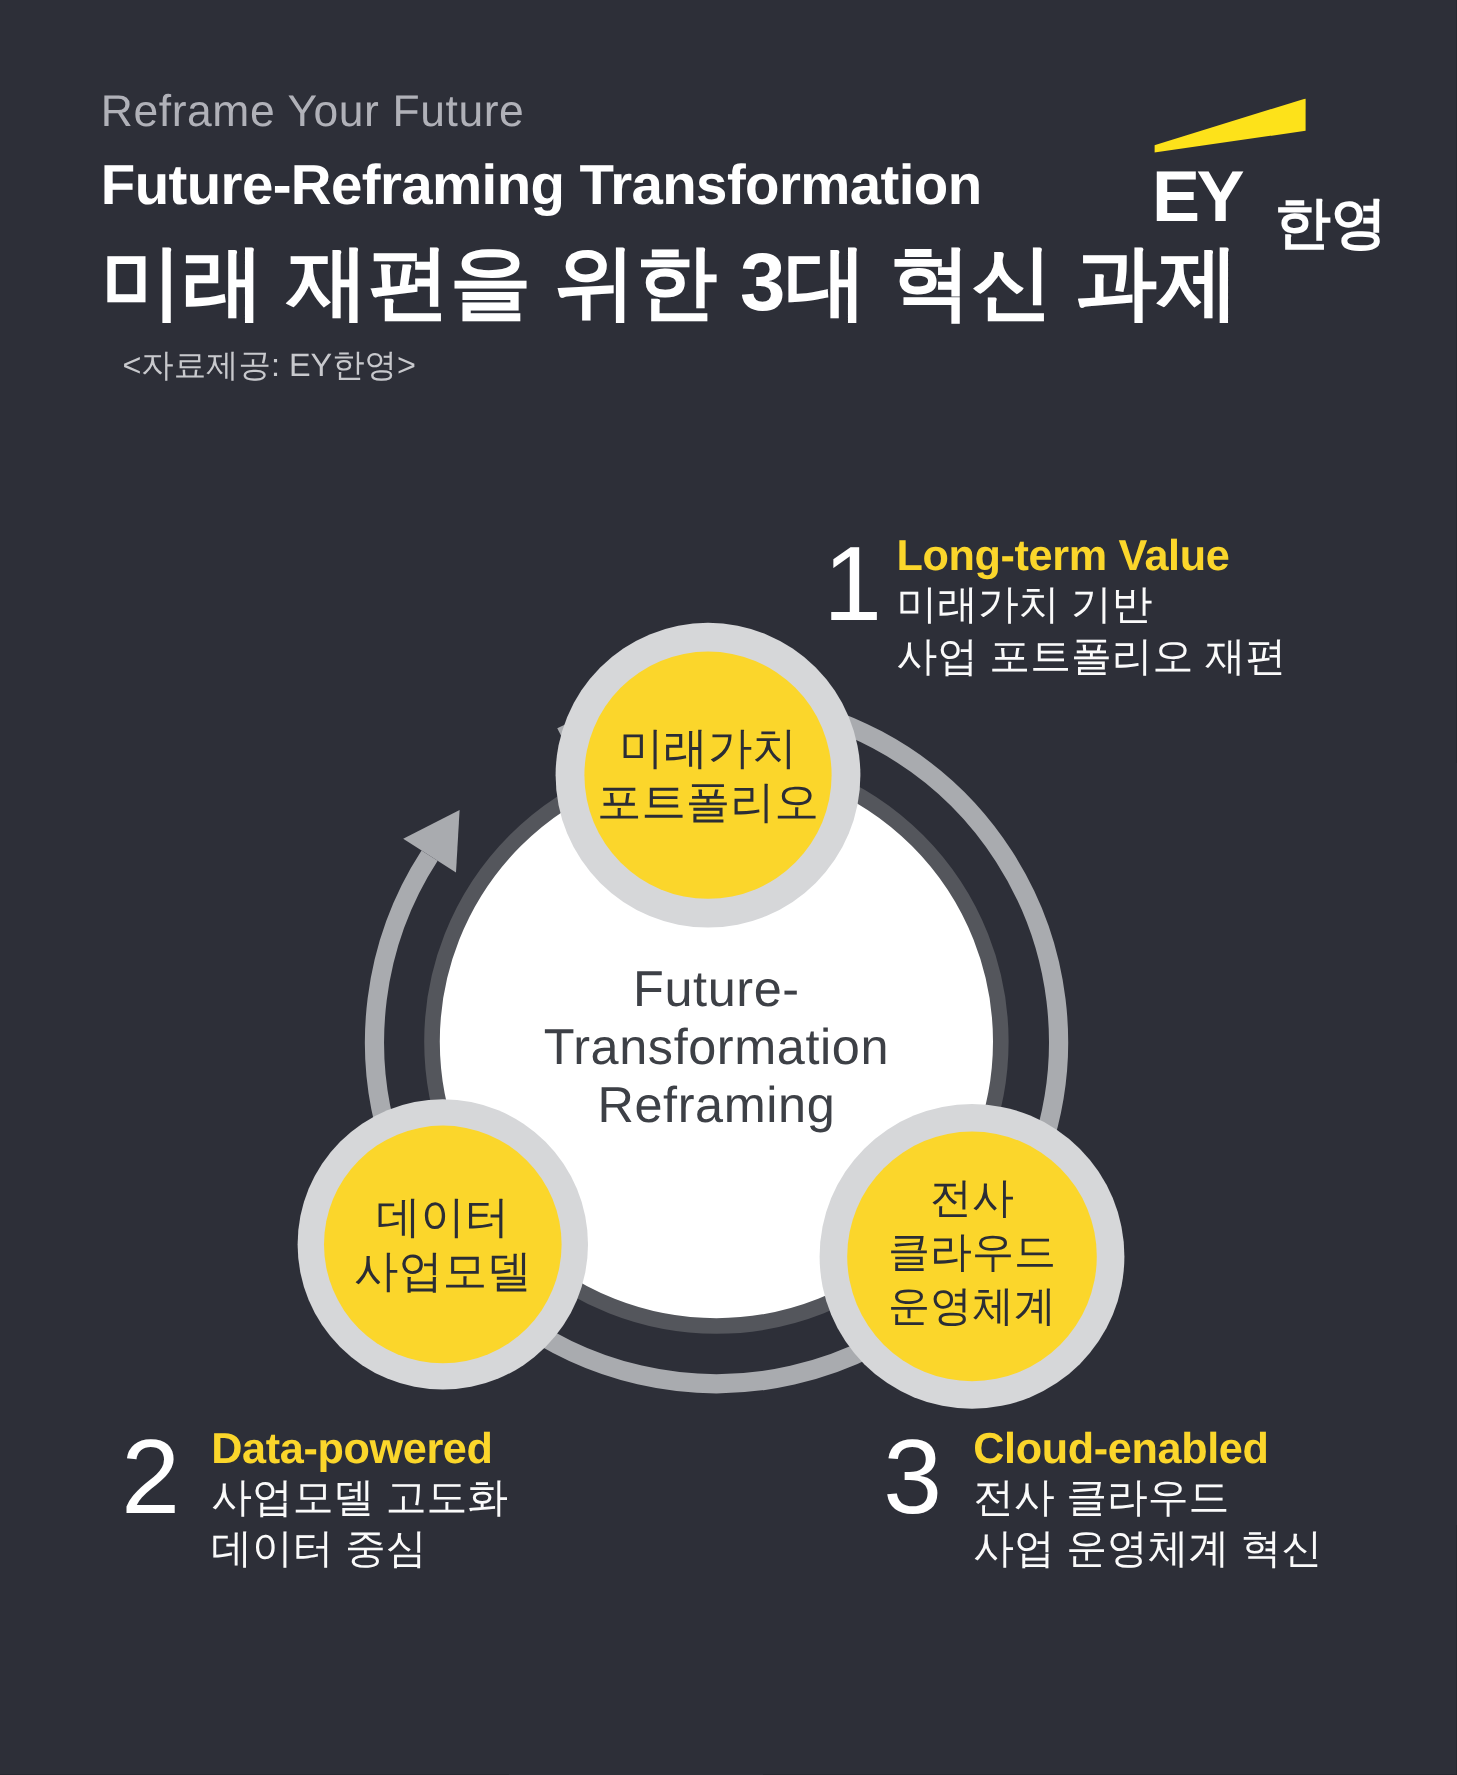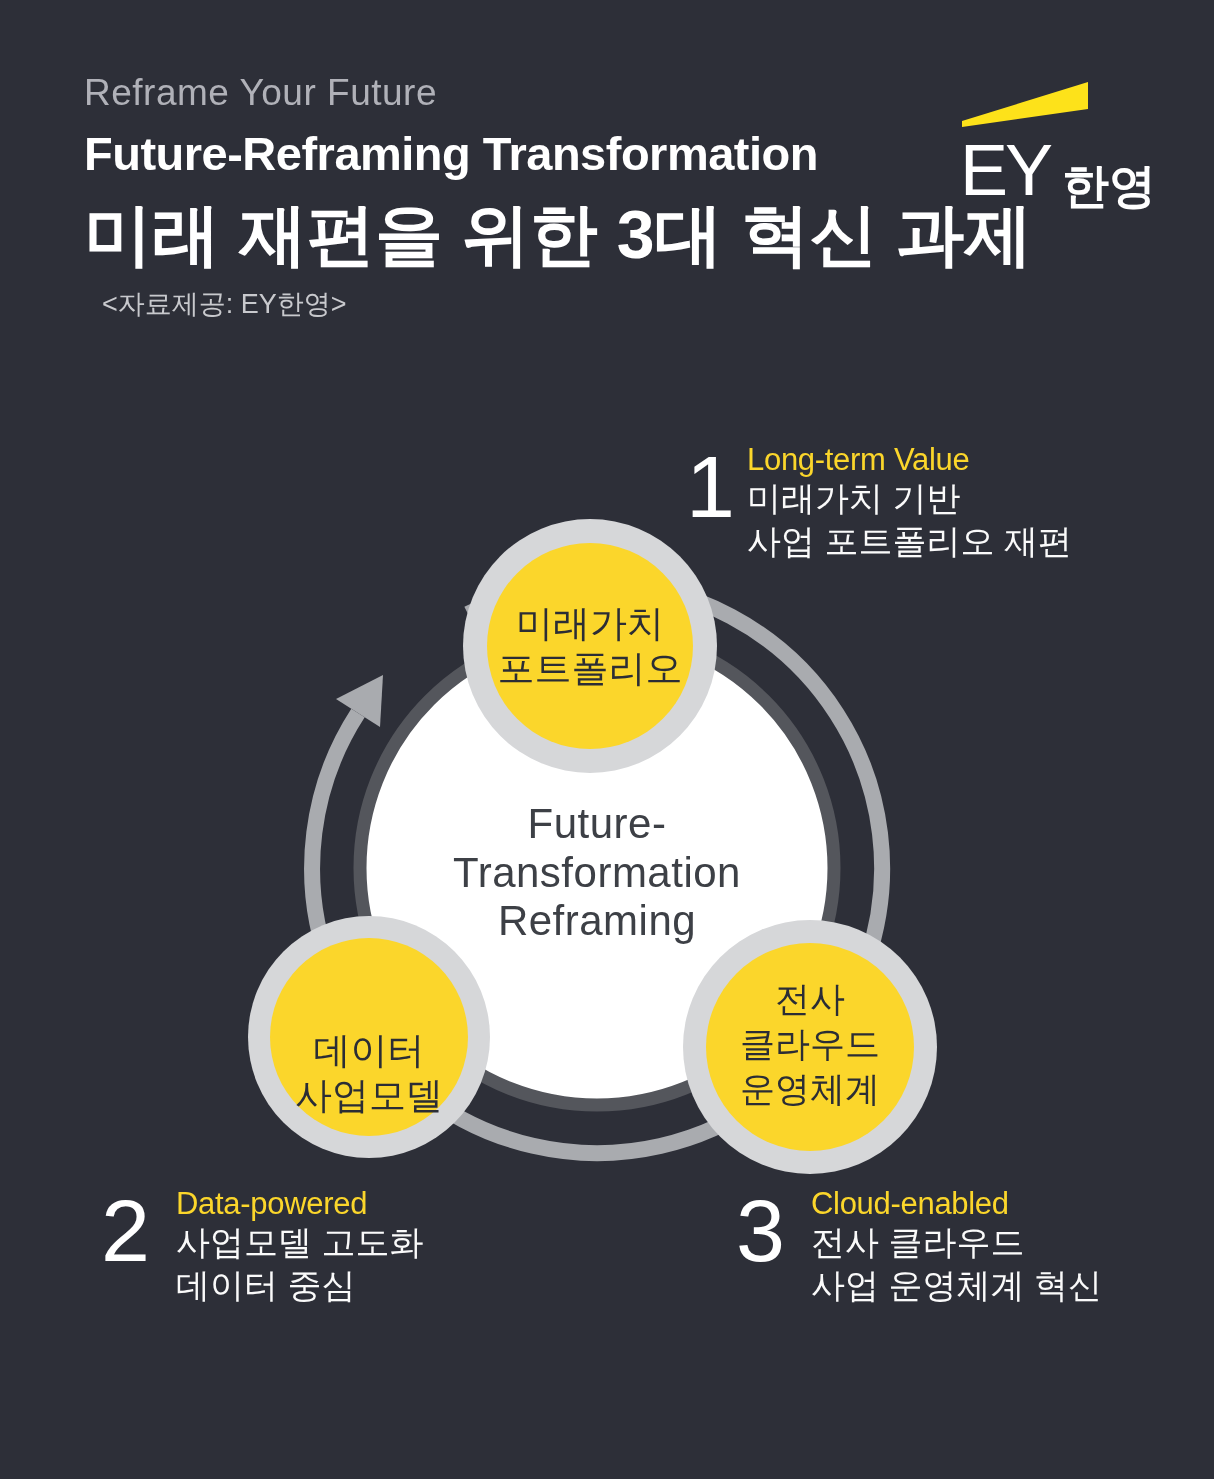--- a/index.html
+++ b/index.html
@@ -25,21 +25,21 @@
   }
   .source{
     position:absolute;left:92px;top:286px;
     font-size:27px;color:var(--source-gray,#c8c9cd);margin-left:10px;
   }
   
   .logo{position:absolute;left:960px;top:82px;width:200px;height:135px;}
   .logo .beam{position:absolute;left:2px;top:0;}
   .logo-ey{
     position:absolute;left:0;top:52px;
-    font-size:72px;line-height:1;font-weight:400;color:#fff;letter-spacing:-3px;
+    font-size:60px;line-height:1;font-weight:700;color:#fff;letter-spacing:-3px;
   }
   .logo-suffix{
     position:absolute;left:102px;top:80px;
     font-size:47px;line-height:1;font-weight:700;color:#fff;
   }
   
   .diagram-svg{position:absolute;left:0;top:0;}
   .arc-path{stroke:var(--arc,#a9abaf);stroke-width:16;fill:none;}
   .arc-arrow{fill:var(--arc,#a9abaf);}
   .main-circle{fill:#ffffff;stroke:var(--ring,#54565c);stroke-width:13;}
@@ -50,31 +50,31 @@
     position:absolute;left:347px;top:800px;width:500px;
     text-align:center;font-size:42px;line-height:1.16;
     color:var(--center-text,#3d4046);font-weight:400;letter-spacing:.5px;
   }
   .node-label{
     position:absolute;transform:translate(-50%,-50%);
     text-align:center;font-weight:400;color:var(--circle-text,#2b2d35);
     white-space:nowrap;
   }
   .node-label.top{left:590px;top:646px;font-size:37px;line-height:1.22;}
-  .node-label.left{left:369px;top:1037px;font-size:37px;line-height:1.22;margin-top:36px;}
+  .node-label.left{left:369px;top:1037px;font-size:37px;line-height:1.22;}
   .node-label.right{left:810px;top:1044px;font-size:35px;line-height:1.28;}
   
   .item{position:absolute;display:flex;align-items:flex-start;}
   .item .num{
     font-size:88px;line-height:1;font-weight:300;color:#fff;
     margin-right:26px;min-width:49px;text-align:center;
   }
   .item .col{white-space:nowrap;}
   .item-title{
-    font-size:31px;line-height:1.1;font-weight:400;
+    font-size:36px;line-height:1.1;font-weight:700;
     color:var(--yellow,#fbd62b);letter-spacing:-.3px;
   }
   .item-line{
     font-size:34px;line-height:1.27;color:var(--body-text,#fafafa);
   }
   .item .col .item-line:first-of-type{margin-top:6px;}
   .item-1{left:686px;top:443px;}
   .item-1 .num{margin-right:12px;}
   .item-2{left:101px;top:1187px;}
   .item-3{left:736px;top:1187px;}

